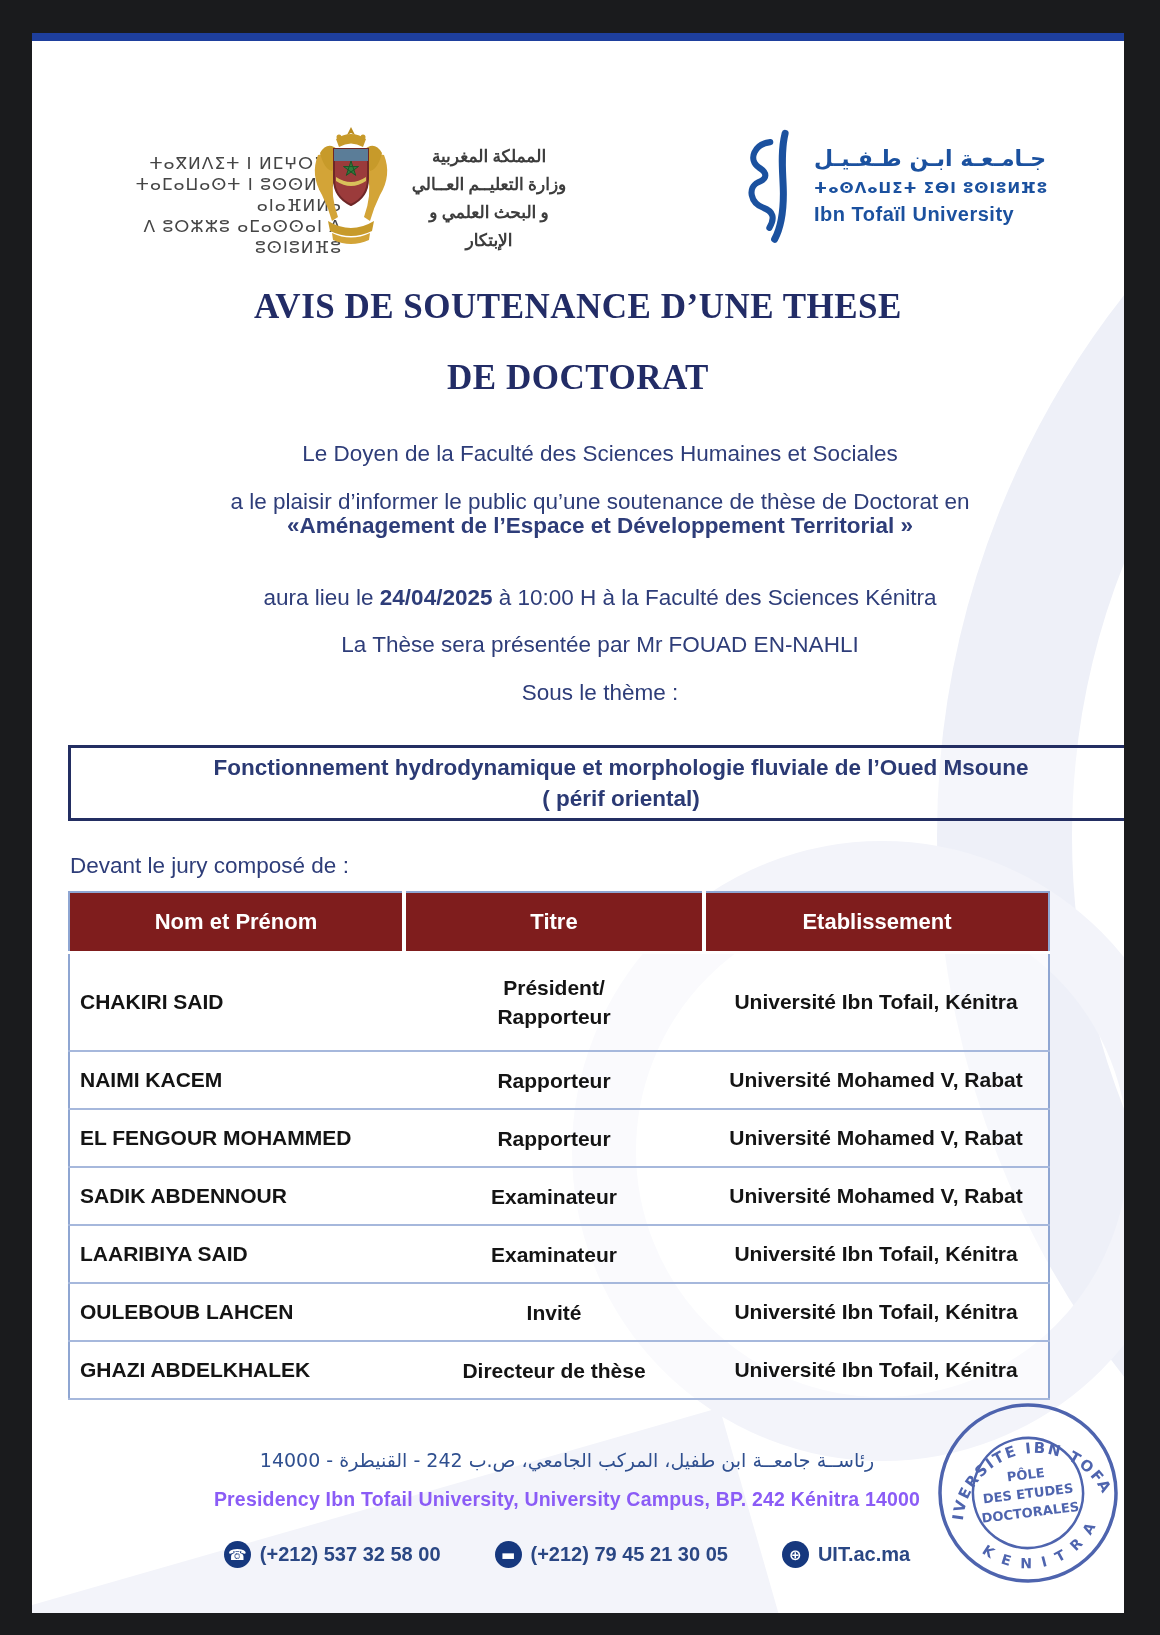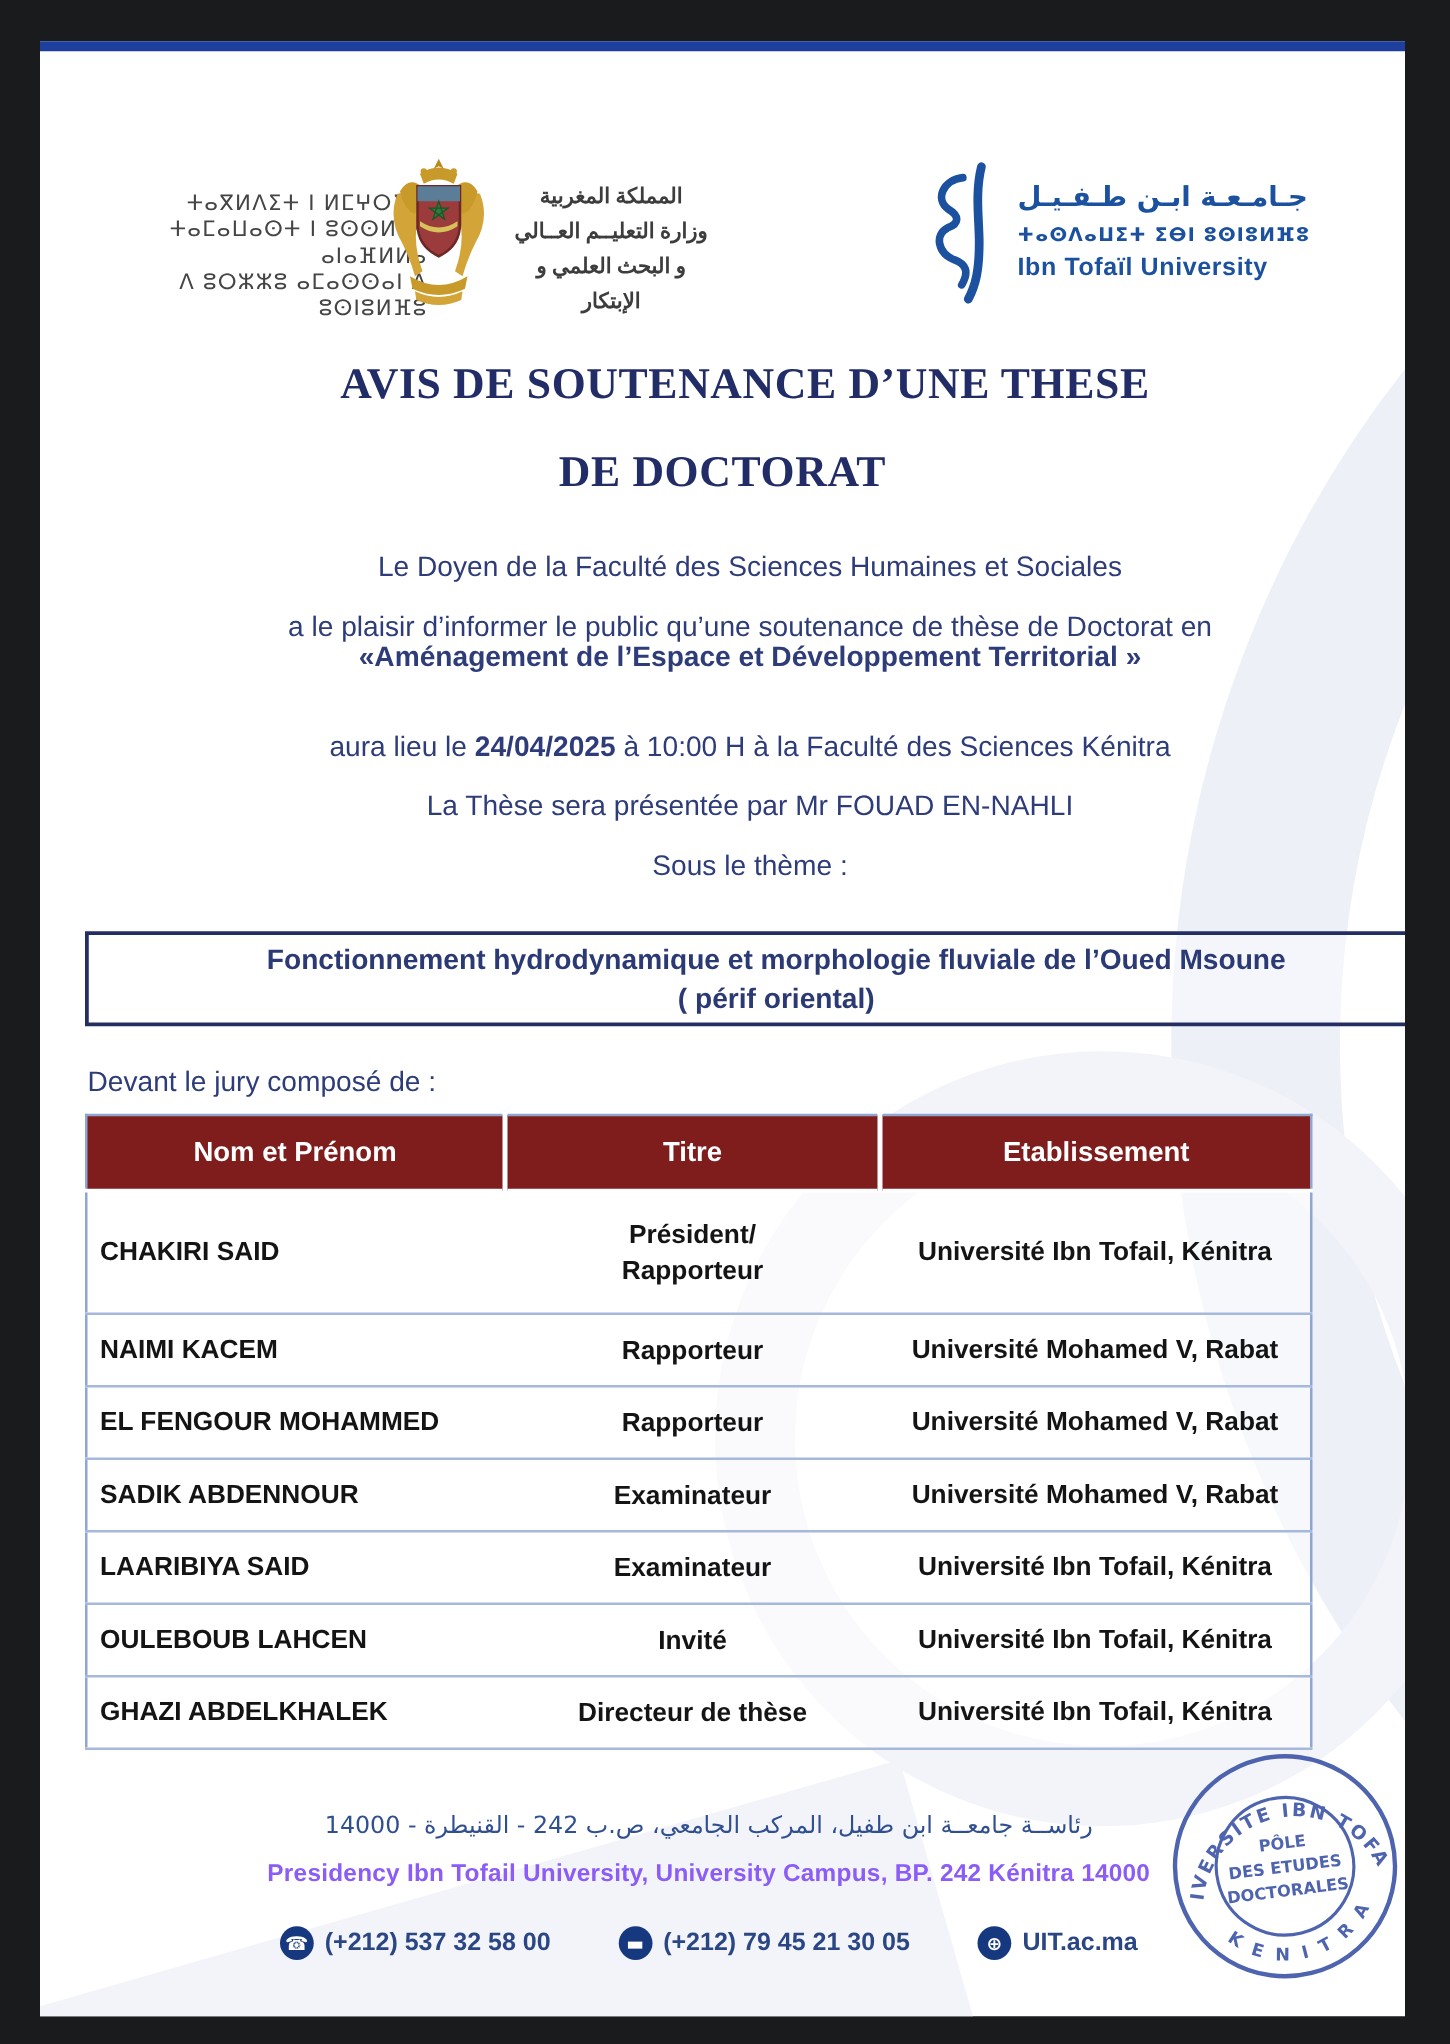--- a/index.html
+++ b/index.html
@@ -29,21 +29,21 @@
     font-family:Liberation Serif, serif;font-weight:bold;font-size:17px;line-height:28px;}
   .uit{left:698px;top:82px;display:flex;gap:14px;align-items:center;}
   .uit-texts{color:#1b519f;font-weight:bold;}
   .uit-ar{font-family:"DejaVu Sans", sans-serif;font-size:22px;line-height:32px;direction:rtl;text-align:left;letter-spacing:2px;}
   .uit-tif{font-family:"DejaVu Sans", sans-serif;font-size:15px;line-height:26px;letter-spacing:1px;}
   .uit-en{font-size:20px;line-height:27px;letter-spacing:0.5px;}
 
   
   .title{left:0;width:1092px;text-align:center;color:#222c66;
     font-family:"Liberation Serif", serif;font-weight:bold;font-size:35px;letter-spacing:0.5px;}
-  .t1{top:246px;padding-left:18px;} .t2{top:317px;}
+  .t1{top:246px;} .t2{top:317px;}
   .pline{left:0;width:1136px;text-align:center;color:#2e3d79;font-size:22.5px;}
   .p1{top:400px;} .p2{top:448px;} .p3{top:472px;font-weight:bold;}
   .p4{top:544px;} .p5{top:591px;} .p6{top:639px;}
   .bold{font-weight:bold;}
 
   
   .theme-box{left:36px;top:704px;width:1106px;height:76px;border:3px solid #232e62;box-sizing:border-box;
     display:flex;flex-direction:column;justify-content:center;align-items:center;background:rgba(255,255,255,0.4);}
   .theme-box div{color:#2b3a74;font-weight:bold;font-size:22.5px;line-height:31px;text-align:center;}
 

